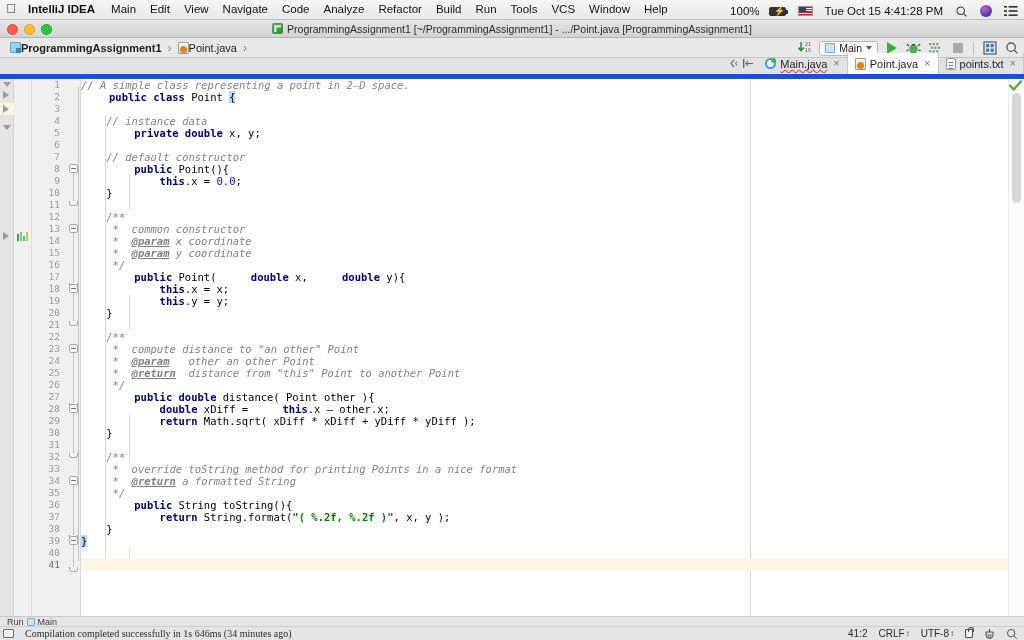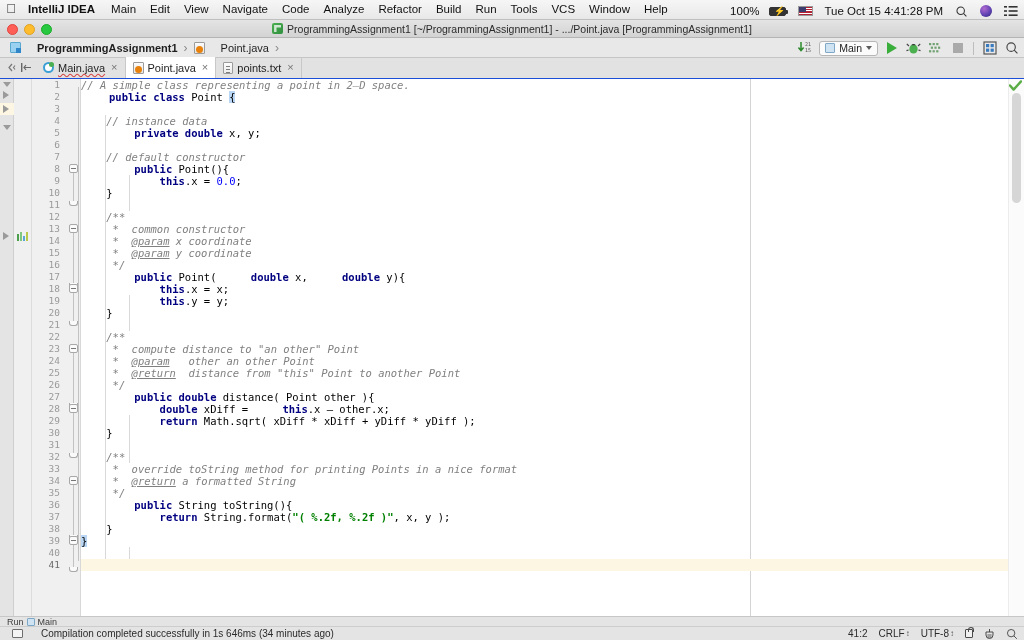--- a/index.html
+++ b/index.html
@@ -85,21 +85,21 @@
     background: #fff; opacity: .75; clip-path: polygon(0 0, 100% 0, 100% 35%, 35% 35%, 35% 100%, 0 100%);
   }
 
   
   .navbar {
     position: absolute; top: 38px; left: 0; width: 1024px; height: 20px;
     background: #e8e8e8; border-bottom: 1px solid #c5c5c5;
     display: flex; align-items: center; font-size: 11px; color: #1f1f1f;
   }
   .crumbs { display: flex; align-items: center; padding-left: 8px; gap: 2px; }
-  .crumb { display: flex; align-items: center; gap: 16px; padding: 0 2px; }
+  .crumb { display: flex; align-items: center; gap: 0; padding: 0 2px; }
   .crumb-label { white-space: nowrap; }
   .crumb-label.bold { font-weight: bold; }
   .crumb-sep { color: #8a8a8a; font-size: 12px; padding: 0 2px; }
   .mod-ico {
     width: 11px; height: 11px; display: inline-block; position: relative;
     background: #9ad0f0; border: 1px solid #5aa7d0; border-radius: 1px;
   }
   .mod-ico::after {
     content: ""; position: absolute; right: -1px; bottom: -1px;
     width: 5px; height: 5px; background: #2f86c8;
@@ -146,22 +146,22 @@
   .tb-btn { width: 17px; height: 17px; display: flex; align-items: center; justify-content: center; }
   .play-tri {
     width: 0; height: 0; border-top: 6px solid transparent;
     border-bottom: 6px solid transparent; border-left: 10px solid #3aae3a;
   }
   .vdiv { width: 1px; height: 13px; background: #bdbdbd; margin: 0 2px; }
 
   
   .tabbar {
     position: absolute; top: 58px; left: 0; width: 1024px; height: 21px;
-    background: #e2e2e2; border-bottom: 1px solid #1d4ed8;
-    display: flex; align-items: flex-end; font-size: 11px;
+    background: #e2e2e2; border-bottom: 5px solid #1d4ed8;
+    display: flex; align-items: flex-end; font-size: 11px; justify-content: flex-end;
   }
   .tab-lead { display: flex; align-items: center; height: 21px; padding: 0 3px 0 4px; gap: 3px; }
   .tab {
     display: flex; align-items: center; gap: 4px; height: 21px;
     padding: 0 7px; border-right: 1px solid #c8c8c8;
     color: #1f1f1f; white-space: nowrap;
   }
   .tab.active { background: #ffffff; }
   .tab-label.err { text-decoration: underline wavy #d64545; text-decoration-skip-ink: none; }
   .tab-close { color: #777; font-size: 11px; line-height: 1; padding-left: 2px; }
@@ -218,21 +218,21 @@
     position: absolute; left: 669px; top: 0; width: 1px; height: 537px;
     background: #d4d4d4;
   }
   .indent-guide {
     position: absolute; width: 1px; background: #d9d9d9;
   }
   
   .kw  { color: #000080; font-weight: bold; padding-left: 28px; }
   .cm  { color: #808080; font-style: italic; }
   .doc { color: #808080; font-style: italic; }
-  .tag { color: #808080; font-weight: normal; font-style: italic; text-decoration: underline; }
+  .tag { color: #808080; font-weight: bold; font-style: italic; text-decoration: underline; }
   .num { color: #0000ff; }
   .str { color: #008000; font-weight: bold; }
   .sel { background: #b9d7f5; }
   .pln { color: #000; }
 
   .fold-mark {
     position: absolute; left: 4px; width: 9px; height: 9px;
     border: 1px solid #a8a8a8; border-radius: 2px; background: #fafafa;
   }
   .fold-mark::after {
@@ -278,21 +278,21 @@
     font-size: 9px; color: #3c3c3c; overflow: hidden;
   }
   .ts-item { position: absolute; display: flex; align-items: center; gap: 3px; line-height: 10px; }
 
   
   .statusbar {
     position: absolute; top: 626px; left: 0; width: 1024px; height: 14px;
     background: #e4e4e4; border-top: 1px solid #cdcdcd;
     display: flex; align-items: center; font-size: 10px; color: #2b2b2b;
   }
-  .sb-left { display: flex; align-items: center; gap: 18px; padding-left: 12px; }
+  .sb-left { display: flex; align-items: center; gap: 11px; padding-left: 3px; font-family: Liberation Serif, serif; }
   .sb-msg-ico {
     width: 11px; height: 9px; border: 1px solid #6e6e6e; border-radius: 1px;
     background: #f4f4f4; display: inline-block;
   }
   .sb-right {
     position: absolute; right: 6px; display: flex; align-items: center; gap: 11px;
   }
   .sb-item { white-space: nowrap; display: flex; align-items: center; gap: 1px; }
   .ud { display: inline-block; font-size: 8px; line-height: 9px; color: #555; }
   .lock-ico {

